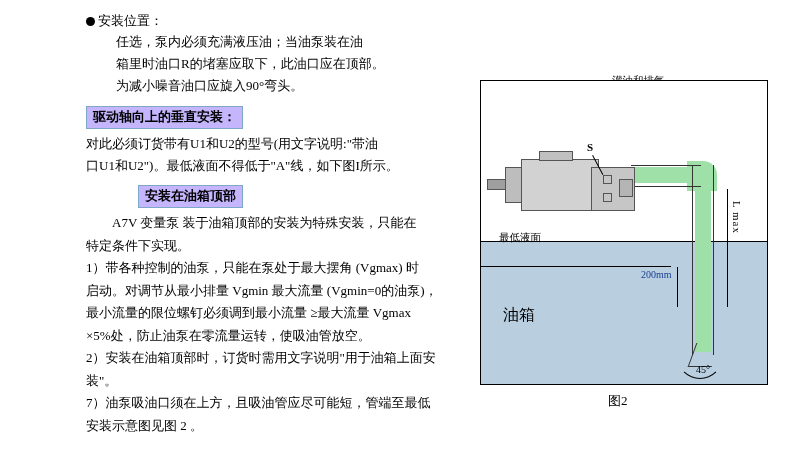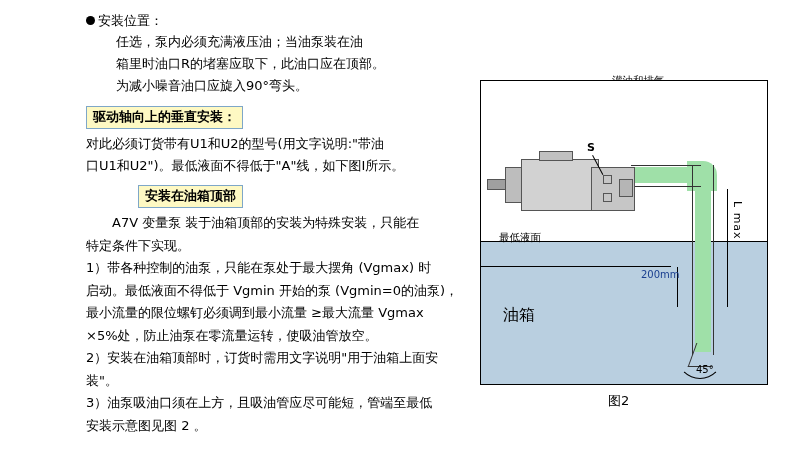--- a/index.html
+++ b/index.html
@@ -12,20 +12,21 @@
     background: #ffffff;
     font-family: "DejaVu Sans", "Liberation Sans", sans-serif;
     color: #000000;
     overflow: hidden;
     position: relative;
   }
   .page {
     position: relative;
     width: 793px;
     height: 453px;
+    font-family: Liberation Serif, serif;
   }
   
   .left-col {
     position: absolute;
     left: 0px;
     top: 0px;
     width: 500px;
     height: 473px;
     padding: 10px 0 0 0;
     box-sizing: border-box;
@@ -53,21 +54,21 @@
     top: -1px;
   }
   .indent-line {
     font-size: 13px;
     line-height: 22px;
     margin-left: 30px;
     white-space: nowrap;
   }
   .hl-box {
     display: inline-block;
-    background: #fef9c3;
+    background: #c4b5fd;
     border: 1px solid #7ea7c8;
     padding: 2px 6px 3px 6px;
     font-size: 13px;
     font-weight: bold;
     line-height: 16px;
   }
   .sec1 {
     position: absolute;
     left: 86px;
     top: 106px;
@@ -389,26 +390,26 @@
     </div>
 
     <div class="sec2">
       <span class="hl-box">安装在油箱顶部</span>
     </div>
 
     <div class="body-text">
       <p class="ind">A7V 变量泵 装于油箱顶部的安装为特殊安装，只能在</p>
       <p>特定条件下实现。</p>
       <p>1）带各种控制的油泵，只能在泵处于最大摆角 (Vgmax) 时</p>
-      <p>启动。最低液面不得低于 Vgmin 开始的泵 (Vgmin=0的油泵)，</p>
+      <p>启动。对调节从最小排量 Vgmin 最大流量 (Vgmin=0的油泵)，</p>
       <p>最小流量的限位螺钉必须调到最小流量 ≥最大流量 Vgmax</p>
       <p>×5%处，防止油泵在零流量运转，使吸油管放空。</p>
       <p>2）安装在油箱顶部时，订货时需用文字说明"用于油箱上面安</p>
       <p>装"。</p>
-      <p>3）油泵吸油口须在上方，且吸油管应尽可能短，管端至最低</p>
+      <p>7）油泵吸油口须在上方，且吸油管应尽可能短，管端至最低</p>
       <p>安装示意图见图 2 。</p>
     </div>
   </div>
 
   <div class="figure">
 
     <div class="lbl" style="left:44px; top:26px;">吸油弯头</div>
     <div class="lbl" style="left:144px; top:12px;">灌油和排气</div>
     <div class="lbl" style="left:190px; top:42px;">气密装配</div>
 

